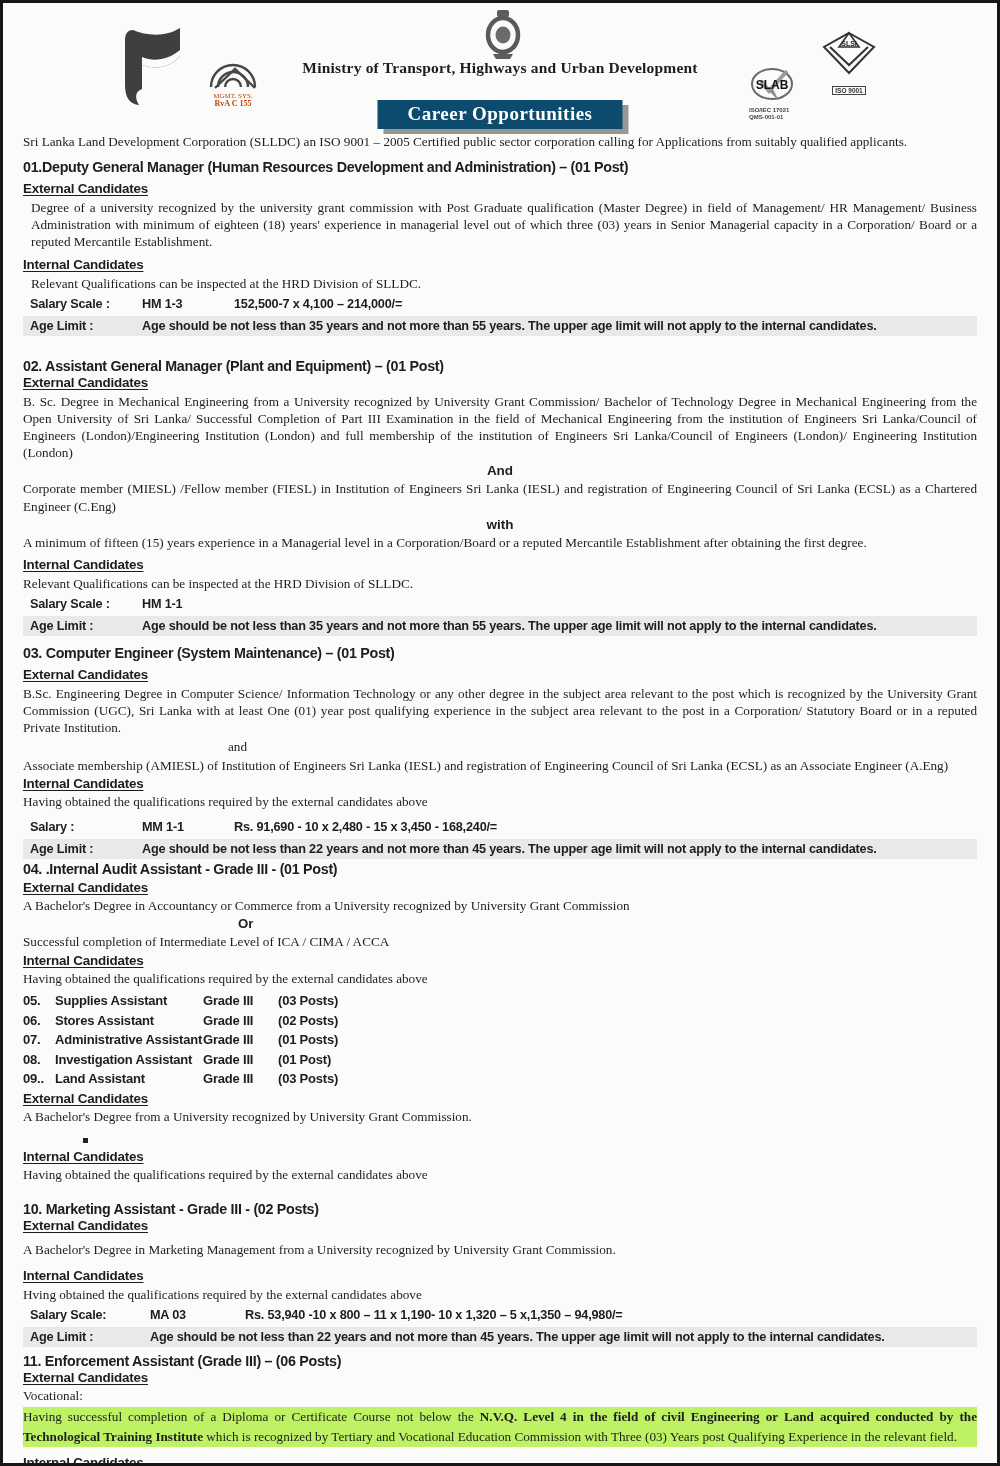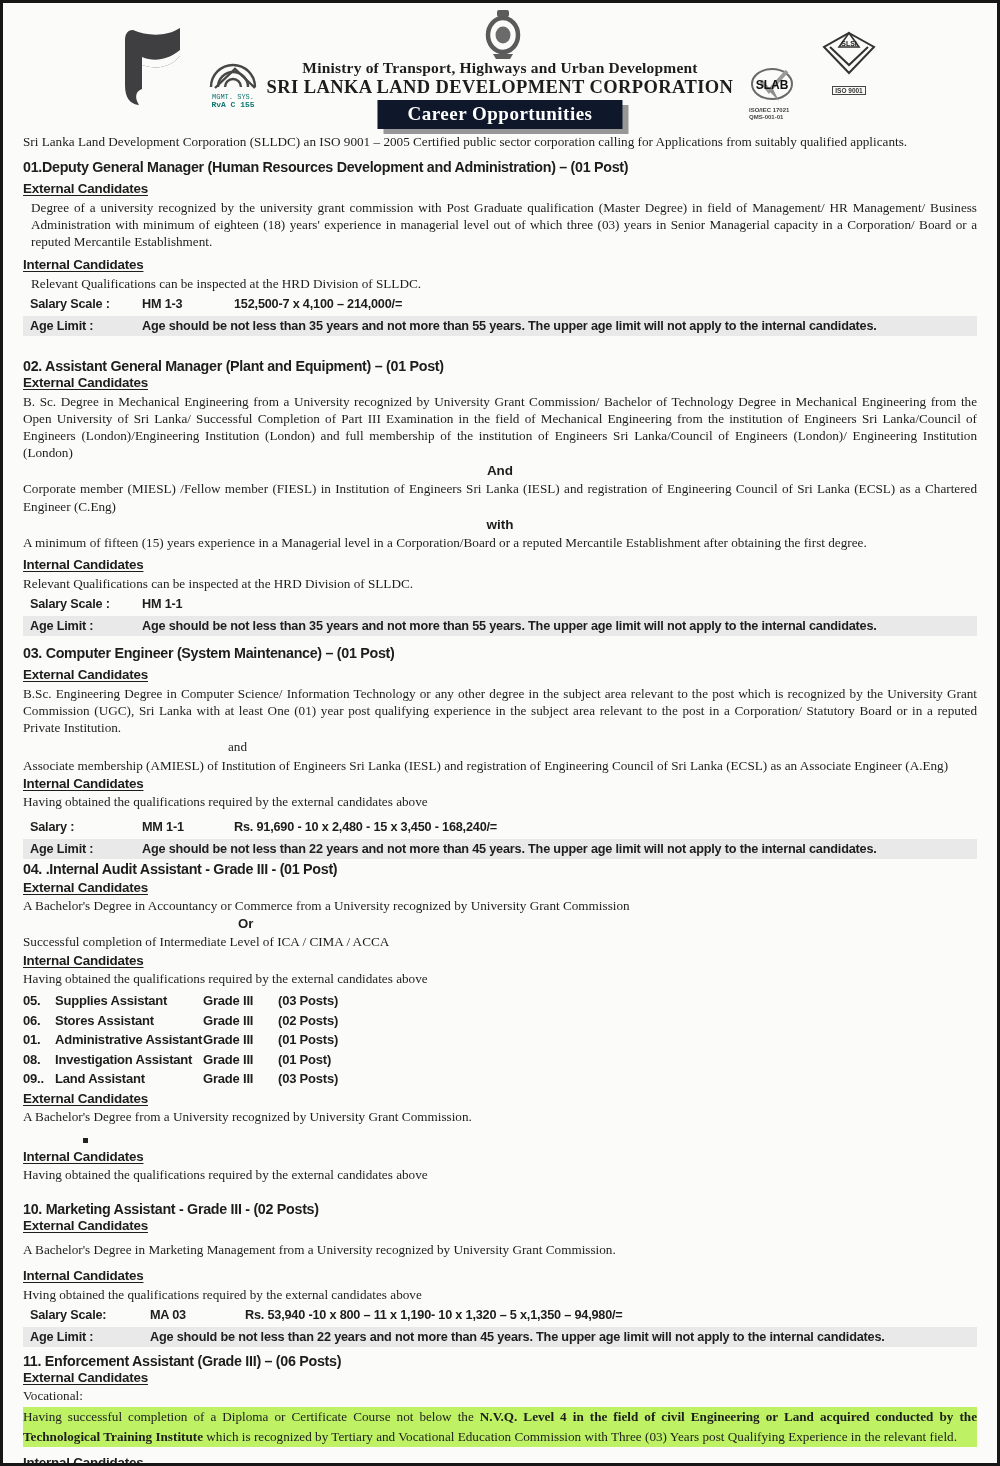--- a/index.html
+++ b/index.html
@@ -10,25 +10,25 @@
   }
   .content{padding:2px 20px 0 20px;}
   
   .hdr{position:relative;height:126px;}
   .emblem{position:absolute;left:477px;top:6px;}
   .ministry{position:absolute;top:56px;width:100%;text-align:center;
     font-weight:bold;font-size:15.5px;letter-spacing:.2px;}
   .corp{position:absolute;top:74px;width:100%;text-align:center;
     font-weight:bold;font-size:18.5px;letter-spacing:.4px;}
   .banner{position:absolute;top:97px;left:50%;transform:translateX(-50%);
-    background:#0f172a;color:#fff;font-weight:bold;font-size:19px;
+    background:#0c4a6e;color:#fff;font-weight:bold;font-size:19px;
     padding:3px 30px 4px;box-shadow:6px 5px 0 #979797;letter-spacing:.5px;}
   .logo-slldc{position:absolute;left:118px;top:22px;}
   .logo-rva{position:absolute;left:197px;top:52px;text-align:center;width:66px;
-    font-family:Liberation Mono, monospace;color:#0f766e;}
+    font-family:Liberation Serif, serif;color:#c2410c;}
   .logo-rva .t1{font-size:7px;line-height:1;}
   .logo-rva .t2{font-size:8px;font-weight:bold;line-height:1.1;}
   .logo-slsi{position:absolute;left:818px;top:28px;width:56px;text-align:center;
     font-family:"Liberation Sans",sans-serif;color:#333;}
   .logo-slsi .cap{font-size:6.5px;font-weight:bold;border:1px solid #444;display:inline-block;padding:0 2px;}
   .logo-slab{position:absolute;left:746px;top:64px;width:54px;text-align:left;
     font-family:"Liberation Sans",sans-serif;color:#444;}
   .logo-slab .cap{font-size:6px;line-height:1.2;font-weight:bold;}
   
   .para{font-size:13.2px;line-height:1.3;text-align:justify;margin:2px 0;}
@@ -84,21 +84,20 @@
     <div class="emblem">
       <svg width="46" height="50" viewBox="0 0 46 50">
         <rect x="17" y="1" width="12" height="7" rx="2" fill="#5c5c5c"></rect>
         <ellipse cx="23" cy="26" rx="15" ry="17" fill="none" stroke="#5a5a5a" stroke-width="4.5"></ellipse>
         <ellipse cx="23" cy="26" rx="7.5" ry="8.5" fill="#6b6b6b"></ellipse>
         <path d="M13 45 h20 l-3 5 h-14 z" fill="#5c5c5c"></path>
       </svg>
     </div>
 
     <div class="ministry">Ministry of Transport, Highways and Urban Development</div>
-    <div class="corp">SRI LANKA LAND DEVELOPMENT CORPORATION</div>
     <div class="banner">Career Opportunities</div>
 
     <div class="logo-slsi">
       <svg width="54" height="44" viewBox="0 0 54 44">
         <path d="M27 2 L52 16 L27 42 L2 16 Z" fill="none" stroke="#333" stroke-width="2"></path>
         <path d="M8 16 L27 34 L46 16" fill="none" stroke="#333" stroke-width="2"></path>
         <path d="M27 2 L17 16 L37 16 Z" fill="none" stroke="#333" stroke-width="1.6"></path>
         <text x="27" y="15" text-anchor="middle" font-size="7" font-family="Liberation Sans" fill="#222" font-weight="bold">SLSI</text>
       </svg>
       <div class="cap">ISO 9001</div>
@@ -185,21 +184,21 @@
         <span>Grade III</span>
         <span>(03 Posts)</span>
       </div>
       <div class="row">
         <span>06.</span>
         <span>Stores Assistant</span>
         <span>Grade III</span>
         <span>(02 Posts)</span>
       </div>
       <div class="row">
-        <span>01.</span>
+        <span>07.</span>
         <span>Administrative Assistant</span>
         <span>Grade III</span>
         <span>(01 Posts)</span>
       </div>
       <div class="row">
         <span>08.</span>
         <span>Investigation Assistant</span>
         <span>Grade III</span>
         <span>(01 Post)</span>
       </div>

